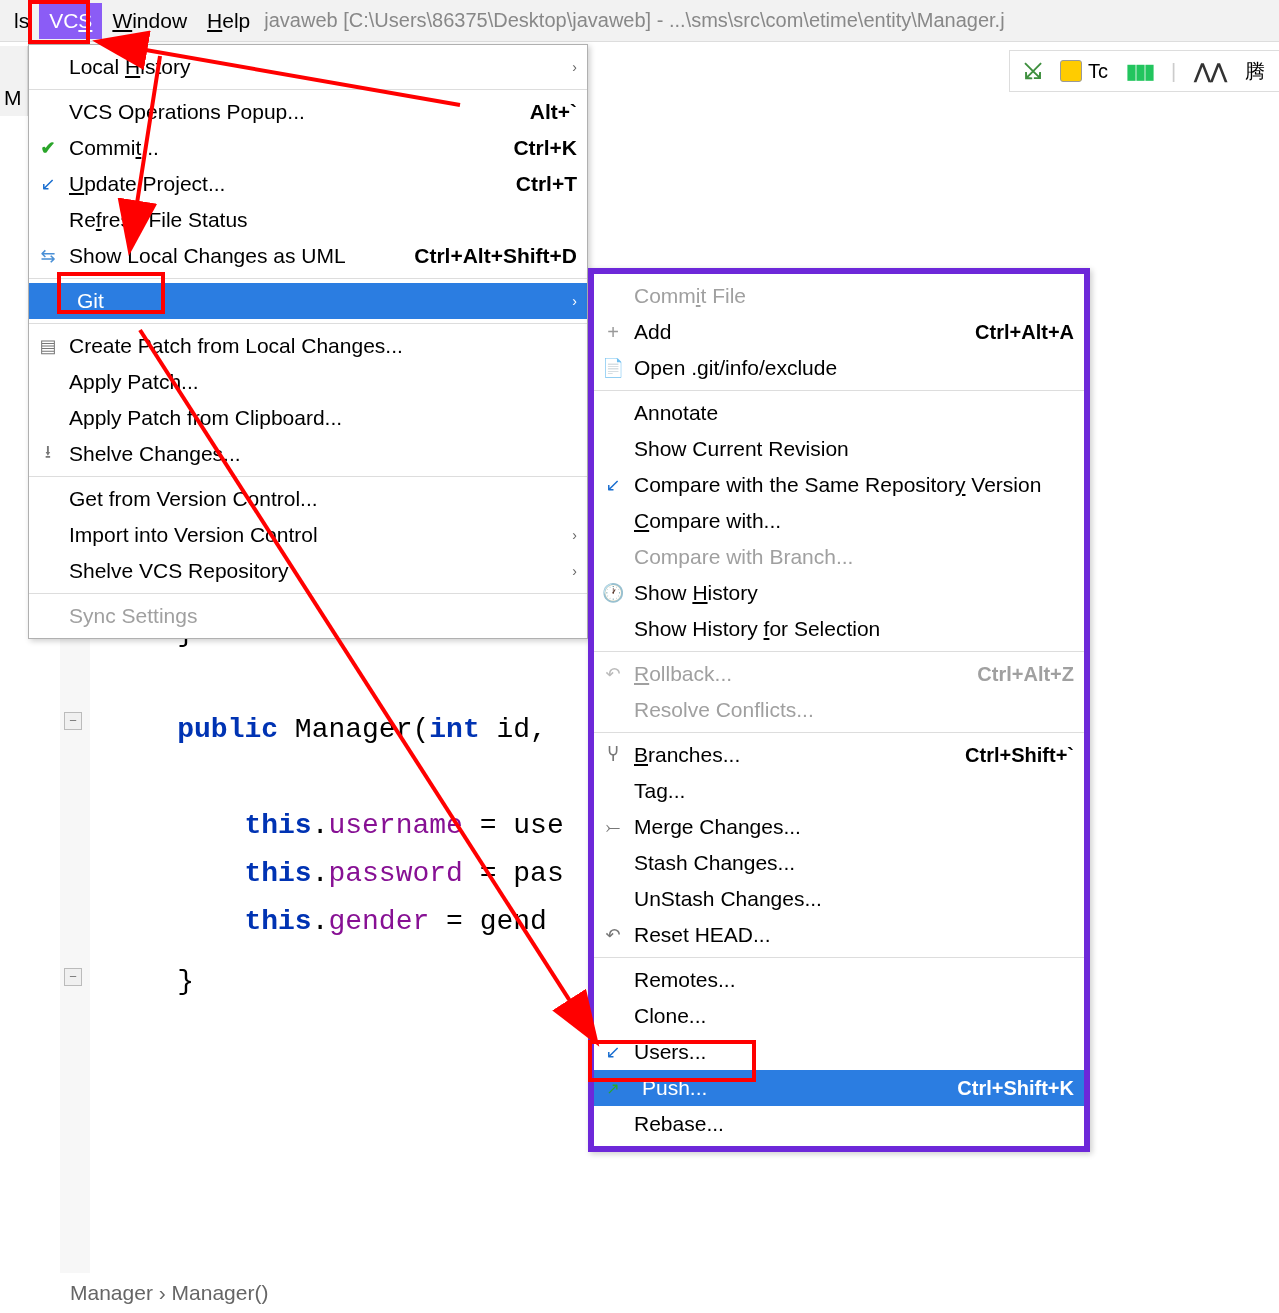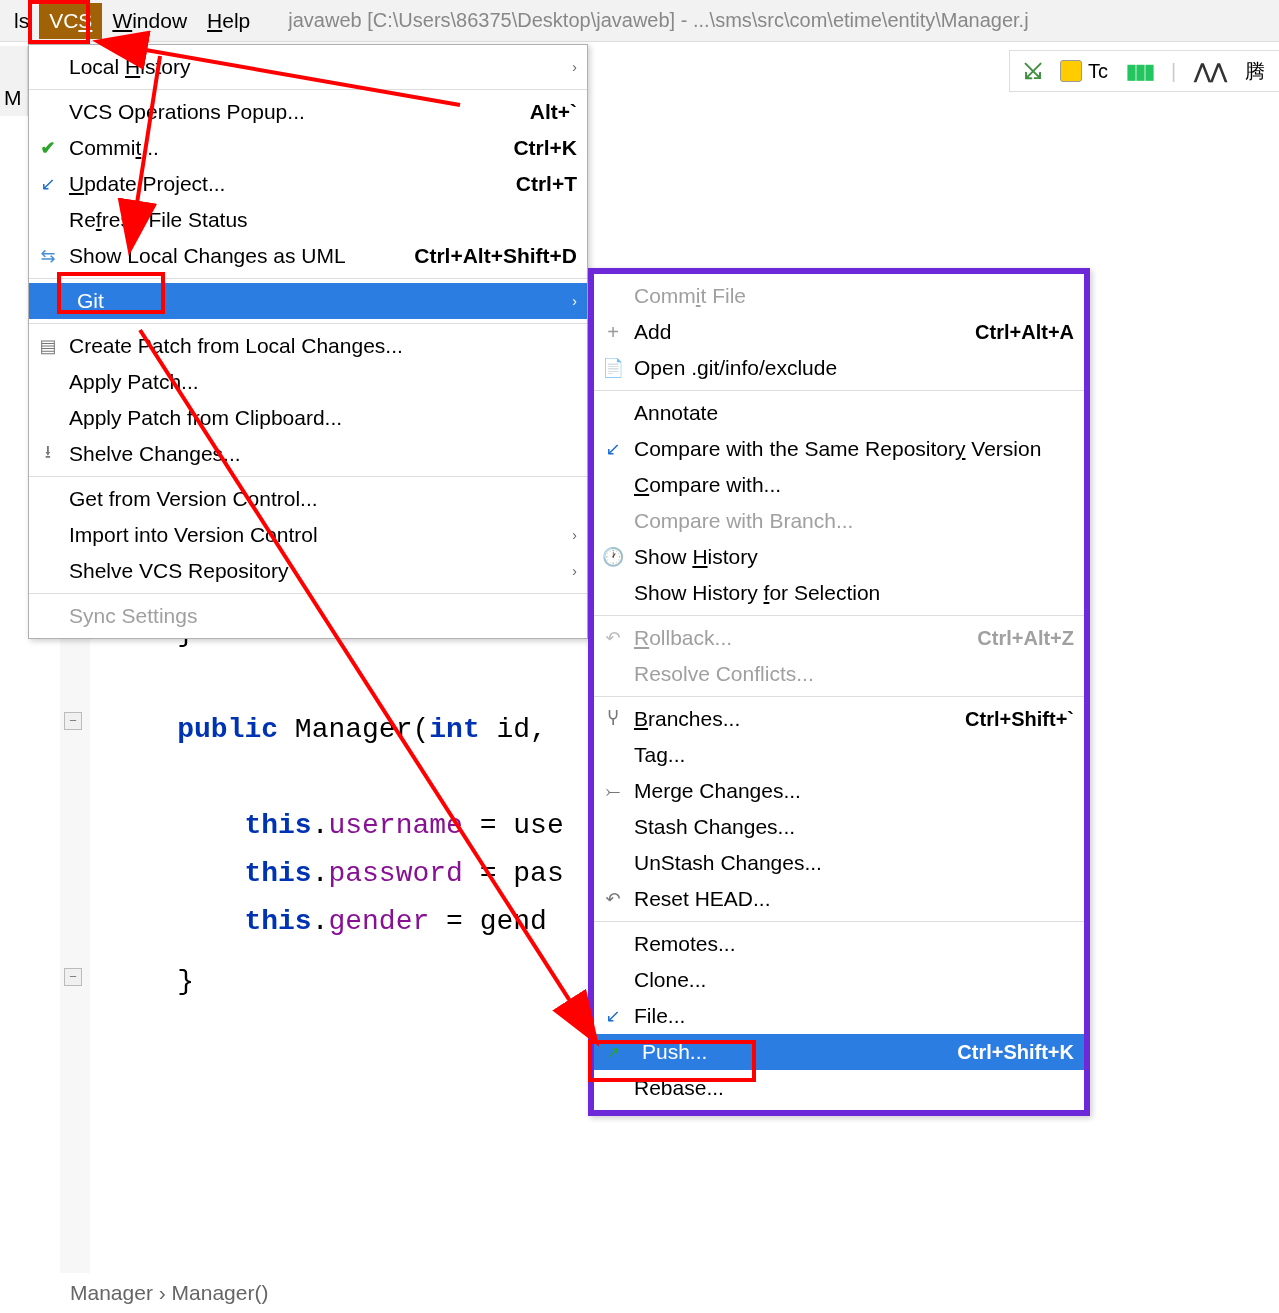--- a/index.html
+++ b/index.html
@@ -22,26 +22,26 @@
       padding-left: 4px;
       font-size: 21px;
       white-space: nowrap;
       overflow: hidden;
     }
     .menubar-item {
       padding: 6px 10px;
       cursor: default;
     }
     .menubar-item.active {
-      background: #a16207;
+      background: #8b5cf6;
       color: #fff;
     }
     .menubar-title {
       color: #888;
-      margin-left: 28px;
+      margin-left: 4px;
       font-size: 20px;
       flex: 1;
       overflow: hidden;
       text-overflow: ellipsis;
     }
     .toolbar-right {
       position: absolute;
       right: 0;
       top: 50px;
       display: flex;
@@ -294,20 +294,23 @@
   </div>
   <div class="menu-item">
     <span class="menu-icon" style="color:#888;">📄</span>
     <span>Open .git/info/exclude</span>
   </div>
   <div class="menu-sep"></div>
   <div class="menu-item">
     <span>Annotate</span>
   </div>
   <div class="menu-item">
+    <span>Show Current Revision</span>
+  </div>
+  <div class="menu-item">
     <span class="menu-icon bluearrow">↙</span>
     <span>Compare with the Same Repositor<span class="underline">y</span> Version</span>
   </div>
   <div class="menu-item">
     <span><span class="underline">C</span>ompare with...</span>
   </div>
   <div class="menu-item disabled">
     <span>Compare with Branch...</span>
   </div>
   <div class="menu-item">
@@ -351,21 +354,21 @@
   </div>
   <div class="menu-sep"></div>
   <div class="menu-item">
     <span>Remotes...</span>
   </div>
   <div class="menu-item">
     <span>Clone...</span>
   </div>
   <div class="menu-item">
     <span class="menu-icon bluearrow">↙</span>
-    <span>File...</span>
+    <span>Users...</span>
   </div>
   <div class="menu-item selected">
     <span class="menu-icon greenarr">↗</span>
     <span>Push...</span>
       <span class="shortcut">Ctrl+Shift+K</span>
   </div>
   <div class="menu-item">
     <span>Rebase...</span>
   </div>
 </div>

